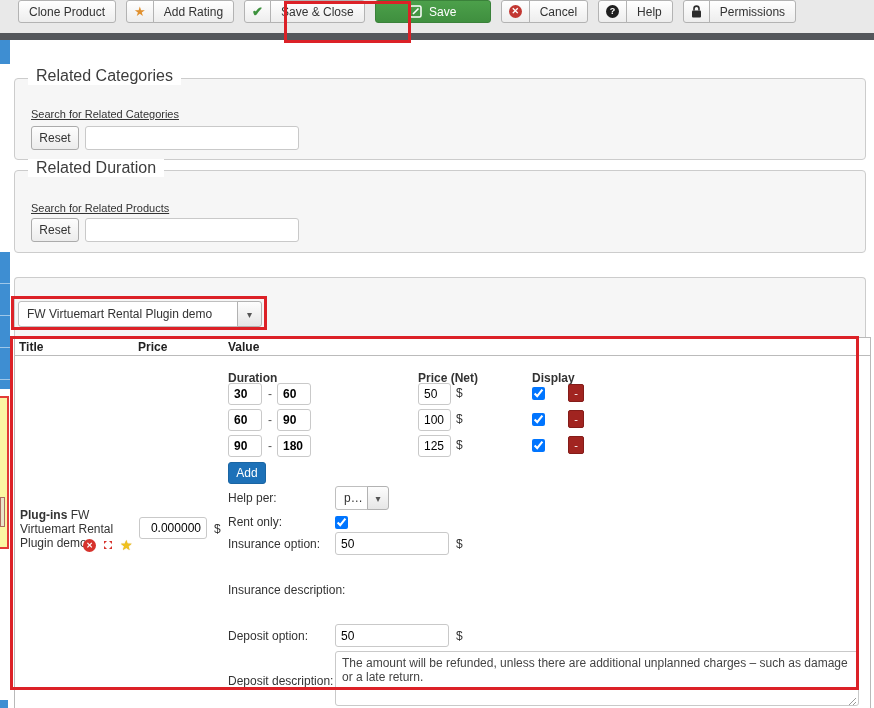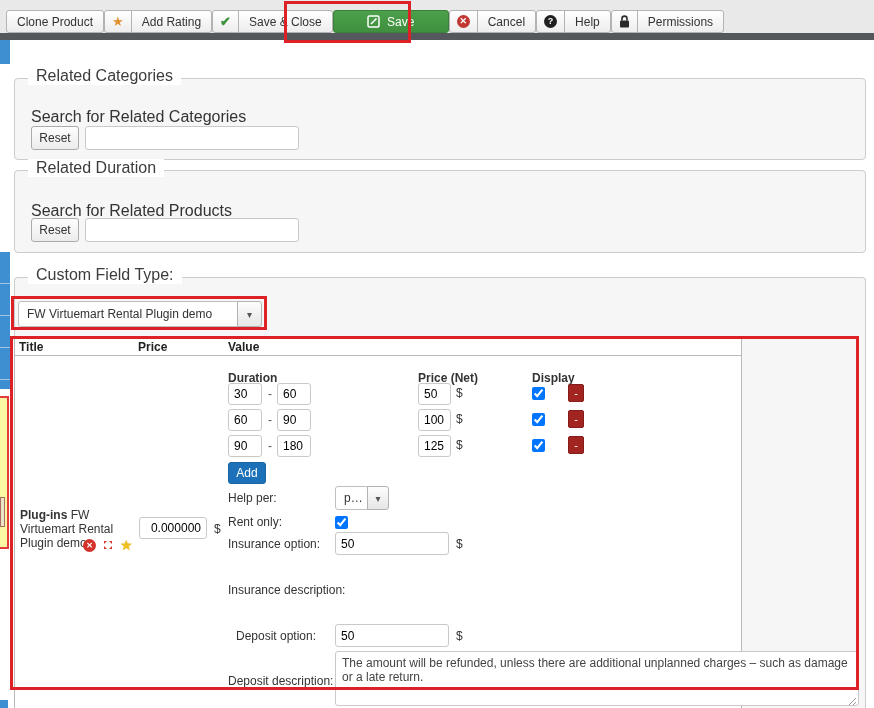--- a/index.html
+++ b/index.html
@@ -3,21 +3,21 @@
 <meta charset="utf-8">
 <style>
   * { margin:0; padding:0; box-sizing:border-box; }
   html,body { width:874px; height:708px; }
   body {
     position:relative; overflow:hidden; background:#fff;
     font-family:"Liberation Sans", sans-serif; color:#333; font-size:12px;
   }
   
   .toolbar{position:absolute;left:0;top:0;width:874px;height:33px;background:#e9e9e9;
-    display:flex;align-items:flex-end;padding-left:6px;}
+    display:flex;align-items:flex-start;gap:10px;padding-left:18px;}
   .tb-group{display:flex;}
   .tb-btn{height:23px;background:linear-gradient(#ffffff,#ededed);border:1px solid #b3b3b3;
     border-radius:3px;font-size:12px;color:#333;display:flex;align-items:center;
     padding:0 10px;cursor:pointer;white-space:nowrap;}
   .tb-group .tb-btn:first-child{border-radius:3px 0 0 3px;padding:0 7px;}
   .tb-group .tb-btn:last-child{border-radius:0 3px 3px 0;margin-left:-1px;}
   .tb-btn.save-btn{background:linear-gradient(#4ca04a,#3f8f3f);border-color:#3a813a;
     color:#fff;width:116px;justify-content:center;gap:7px;}
   .star-ic{color:#e0902e;font-size:13px;line-height:1;}
   .check-ic{color:#3d923d;font-size:13px;font-weight:bold;line-height:1;}
@@ -27,46 +27,46 @@
   .help-ic{background:#1f1f1f;}
   .darkbar{position:absolute;left:0;top:33px;width:874px;height:7px;background:#54575b;}
   
   .fieldset{position:absolute;background:#f6f6f6;border:1px solid #cccccc;border-radius:4px;}
   .fieldset .legend{position:absolute;top:-12px;left:13px;background:#fff;padding:0 8px;
     font-size:16px;color:#3c3c3c;white-space:nowrap;}
   #fs-rc{left:14px;top:64px;width:852px;height:82px;margin-top:14px;}
   #fs-rp{left:14px;top:170px;width:852px;height:83px;}
   #fs-cf{left:14px;top:277px;width:852px;height:431px;border-bottom:none;
     border-bottom-left-radius:0;border-bottom-right-radius:0;}
-  .search-label{position:absolute;left:16px;font-size:16px;color:#333;}
+  .search-label{position:absolute;left:16px;font-size:11px;color:#333;text-decoration:underline;}
   #fs-rc .search-label{top:29px;} #fs-rp .search-label{top:31px;}
   .reset-btn{position:absolute;left:16px;top:47px;width:48px;height:24px;
     background:linear-gradient(#fdfdfd,#ececec);border:1px solid #ababab;border-radius:3px;
     font-size:12px;color:#333;display:flex;align-items:center;justify-content:center;cursor:pointer;}
   .search-input{position:absolute;left:70px;top:47px;width:214px;height:24px;
     border:1px solid #c9c9c9;border-radius:3px;padding:0 6px;font-size:12px;background:#fff;}
   
   .combo{position:absolute;display:flex;height:26px;}
   .combo-text{background:#fff;border:1px solid #bfbfbf;border-radius:3px 0 0 3px;
     font-size:12px;display:flex;align-items:center;padding:0 8px;color:#333;overflow:hidden;white-space:nowrap;}
   .combo-arrow{width:25px;background:linear-gradient(#fdfdfd,#e6e6e6);border:1px solid #b2b2b2;
     margin-left:-1px;border-radius:0 3px 3px 0;display:flex;align-items:center;
     justify-content:center;font-size:10px;color:#555;cursor:pointer;}
   #type-combo{left:3px;top:23px;} #type-combo .combo-text{width:220px;}
   
-  #vm-table{position:absolute;left:14px;top:337px;width:728px;height:371px;
+  #vm-table{position:absolute;left:14px;top:337px;width:857px;height:371px;
     background:#fff;border:1px solid #b9b9b9;border-bottom:none;}
   #vm-table .th{position:absolute;top:2px;font-weight:bold;font-size:12px;color:#222;}
   #th-title{left:4px;} #th-price{left:123px;} #th-value{left:213px;}
   .head-line{position:absolute;top:17px;left:0;right:0;border-top:1px solid #bbb;}
   .lbl{position:absolute;font-size:12px;color:#333;white-space:nowrap;}
   .bold{font-weight:bold;}
   .txt-input{border:1px solid #c9c9c9;border-radius:3px;background:#fff;font-size:12px;
     padding:0 5px;font-family:"Liberation Sans",sans-serif;}
-  .num-s{width:34px;height:22px;} .num-p{width:33px;height:22px;}
+  .num-s{width:34px;height:22px;font-weight:bold;} .num-p{width:33px;height:22px;}
   .vrow{position:absolute;left:213px;height:22px;width:420px;}
   #vrow-0{top:45px;} #vrow-1{top:71px;} #vrow-2{top:97px;}
   .vrow .d1{position:absolute;left:0;top:0;}
   .vrow .dash{position:absolute;left:40px;top:4px;color:#555;}
   .vrow .d2{position:absolute;left:49px;top:0;}
   .vrow .pn{position:absolute;left:190px;top:0;}
   .vrow .cur{position:absolute;left:228px;top:3px;}
   .vrow input[type=checkbox]{position:absolute;left:304px;top:4px;width:13px;height:13px;}
   .minus-btn{position:absolute;left:340px;top:1px;width:16px;height:18px;background:#a12420;
     border:1px solid #841c19;border-radius:2px;color:#fff;font-size:11px;display:flex;
@@ -173,21 +173,20 @@
 </div>
 
 <div class="fieldset" id="fs-rp">
   <span class="legend">Related Duration</span>
   <span class="search-label">Search for Related Products</span>
   <button class="reset-btn">Reset</button>
   <input class="search-input" type="text" value="" style="">
 </div>
 
 <div class="fieldset" id="fs-cf">
-  <span class="legend">Custom Field Type:</span>
   <div class="combo" id="type-combo">
     <span class="combo-text">FW Virtuemart Rental Plugin demo</span>
     <span class="combo-arrow">▾</span>
   </div>
 </div>
 
 <div id="vm-table">
   <span class="th" id="th-title">Title</span>
   <span class="th" id="th-price">Price</span>
   <span class="th" id="th-value">Value</span>
@@ -254,21 +253,21 @@
 
   <span class="lbl" style="left:213px;top:177px;">Rent only:</span>
   <input type="checkbox" id="rent-check" checked="" style="">
 
   <span class="lbl" style="left:213px;top:199px;">Insurance option:</span>
   <input class="txt-input opt-input" id="ins-opt" value="50" style="">
   <span class="lbl" style="left:441px;top:199px;">$</span>
 
   <span class="lbl" style="left:213px;top:245px;">Insurance description:</span>
 
-  <span class="lbl" style="left:221px;top:291px;">Deposit option:</span>
+  <span class="lbl" style="left:213px;top:291px;">Deposit option:</span>
   <input class="txt-input opt-input" id="dep-opt" value="50" style="">
   <span class="lbl" style="left:441px;top:291px;">$</span>
 
   <span class="lbl" style="left:213px;top:336px;">Deposit description:</span>
   <div class="ta-wrap" id="dep-ta-wrap">
     <textarea class="ta" style="">The amount will be refunded, unless there are additional unplanned charges – such as damage or a late return.</textarea>
     <span class="ta-handle">
       <svg width="9" height="9" viewBox="0 0 9 9">
           <path d="M8 1L1 8M8 5L5 8" stroke="#999" stroke-width="1" fill="none"></path>
         </svg>

